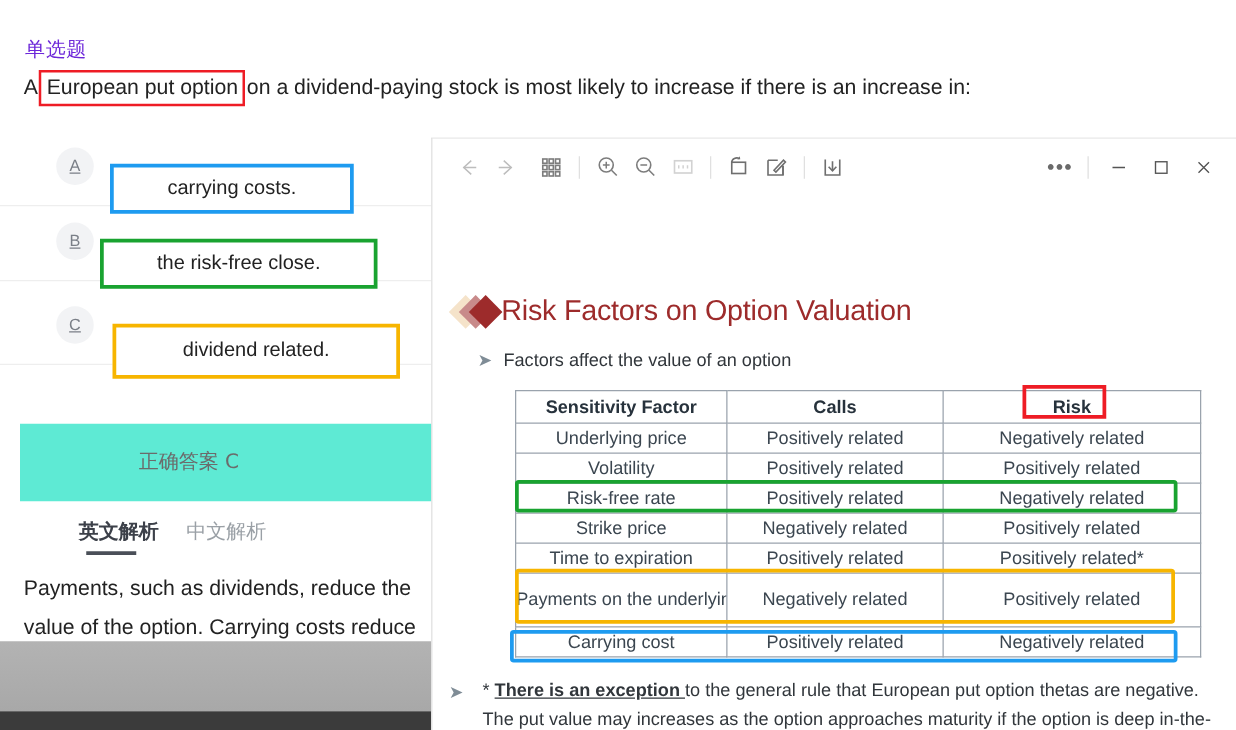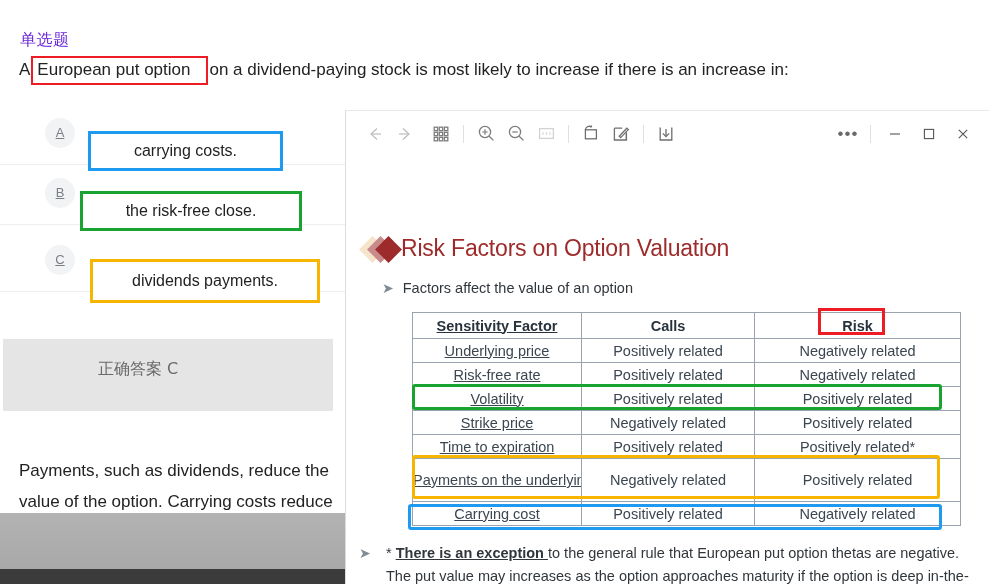--- a/index.html
+++ b/index.html
@@ -18,21 +18,21 @@
     font-size:16px;font-weight:normal;color:#6d28d9;letter-spacing:.5px;
   }
 
   .quiz-stem{
     position:absolute;left:19px;top:56px;width:960px;
     font-size:17px;color:#222;white-space:nowrap;line-height:26px;
   }
   .stem-hl{
     display:inline-block;
     border:2px solid #ee1c25;
-    padding:1px 16px 2px 4px;
+    padding:1px 4px 2px 4px;
     margin:0 1px;
     line-height:22px;
   }
 
   .opt-row{
     position:absolute;left:0;width:350px;height:60px;
     border-bottom:1px solid #eeeeee;
   }
   .opt-letter{
     position:absolute;left:45px;top:14px;
@@ -42,22 +42,22 @@
     text-decoration:underline;
   }
   .opt-box{
     position:absolute;left:88px;top:7px;
     height:40px;box-sizing:border-box;
     display:flex;align-items:center;justify-content:center;
     font-size:16px;color:#222;background:#fff;margin-top:20px;
   }
 
   .answer-panel{
-    position:absolute;left:3px;top:339px;width:330px;height:72px;
-    background:#e5e5e5;
+    position:absolute;left:16px;top:339px;width:330px;height:62px;
+    background:#5eead4;
   }
   .answer-text{
     position:absolute;left:95px;top:20px;
     font-size:16px;color:#6b6b6b;
     font-family:"DejaVu Sans",sans-serif;
   }
 
   .tabs{position:absolute;left:63px;top:415px;}
   .tab{
     display:inline-block;font-size:16px;margin-right:22px;position:relative;
@@ -134,21 +134,21 @@
   }
   .ppt-table td{
     border:1px solid #9aa3ad;
     color:#3b4650;font-size:14.5px;
     text-align:center;vertical-align:middle;
     padding:0;height:23px;
     font-family:"Liberation Sans","DejaVu Sans",sans-serif;
     overflow:hidden;white-space:nowrap;
   }
   .ppt-table tr.head td{font-weight:bold;color:#27323c;height:25px;}
-  .ppt-table td.c0{width:168px;text-decoration:underline;}
+  .ppt-table td.c0{width:168px;}
   .ppt-table td.c1{width:172px;}
   .ppt-table td.c2{width:205px;}
   .ppt-table tr.tall td{height:42px;}
   .twoline{line-height:18px;white-space:normal;padding:0 6px;}
 
   
   .hl{position:absolute;box-sizing:border-box;pointer-events:none;}
 
   .footnote{
     position:absolute;left:13px;top:386px;width:620px;
@@ -172,27 +172,30 @@
     <div class="opt-box" style="width:195px;border:3px solid #1e9bf0;">carrying costs.</div>
   </div>
 
   <div class="opt-row" style="top:164px;">
     <div class="opt-letter">B</div>
     <div class="opt-box" style="left:80px;width:222px;border:3px solid #19a330;">the risk-free close.</div>
   </div>
 
   <div class="opt-row" style="top:229px;height:62px;">
     <div class="opt-letter" style="top:16px;">C</div>
-    <div class="opt-box" style="left:90px;top:10px;width:230px;height:44px;border:3px solid #f7b500;">dividends payments.</div>
+    <div class="opt-box" style="left:90px;top:10px;width:230px;height:44px;border:3px solid #f7b500;">dividend related.</div>
   </div>
 
   <div class="answer-panel">
     <div class="answer-text">正确答案 C</div>
   </div>
 
+  <div class="tabs">
+    <span class="tab active">英文解析</span><span class="tab inactive">中文解析</span>
+  </div>
 
   <div class="expl">Payments, such as dividends, reduce the value of the option. Carrying costs reduce the value</div>
 
   <div class="grey-bar"></div>
   <div class="dark-bar"></div>
 </div>
 
 <div id="viewer">
 
   <div class="titlebar">
@@ -318,28 +321,28 @@
         <td class="c0">Sensitivity Factor</td>
         <td class="c1">Calls</td>
         <td class="c2">Risk</td>
       </tr>
       <tr>
         <td class="c0">Underlying price</td>
         <td class="c1">Positively related</td>
         <td class="c2">Negatively related</td>
       </tr>
       <tr>
+        <td class="c0">Volatility</td>
+        <td class="c1">Positively related</td>
+        <td class="c2">Positively related</td>
+      </tr>
+      <tr>
         <td class="c0">Risk-free rate</td>
         <td class="c1">Positively related</td>
         <td class="c2">Negatively related</td>
-      </tr>
-      <tr>
-        <td class="c0">Volatility</td>
-        <td class="c1">Positively related</td>
-        <td class="c2">Positively related</td>
       </tr>
       <tr>
         <td class="c0">Strike price</td>
         <td class="c1">Negatively related</td>
         <td class="c2">Positively related</td>
       </tr>
       <tr>
         <td class="c0">Time to expiration</td>
         <td class="c1">Positively related</td>
         <td class="c2">Positively related*</td>

